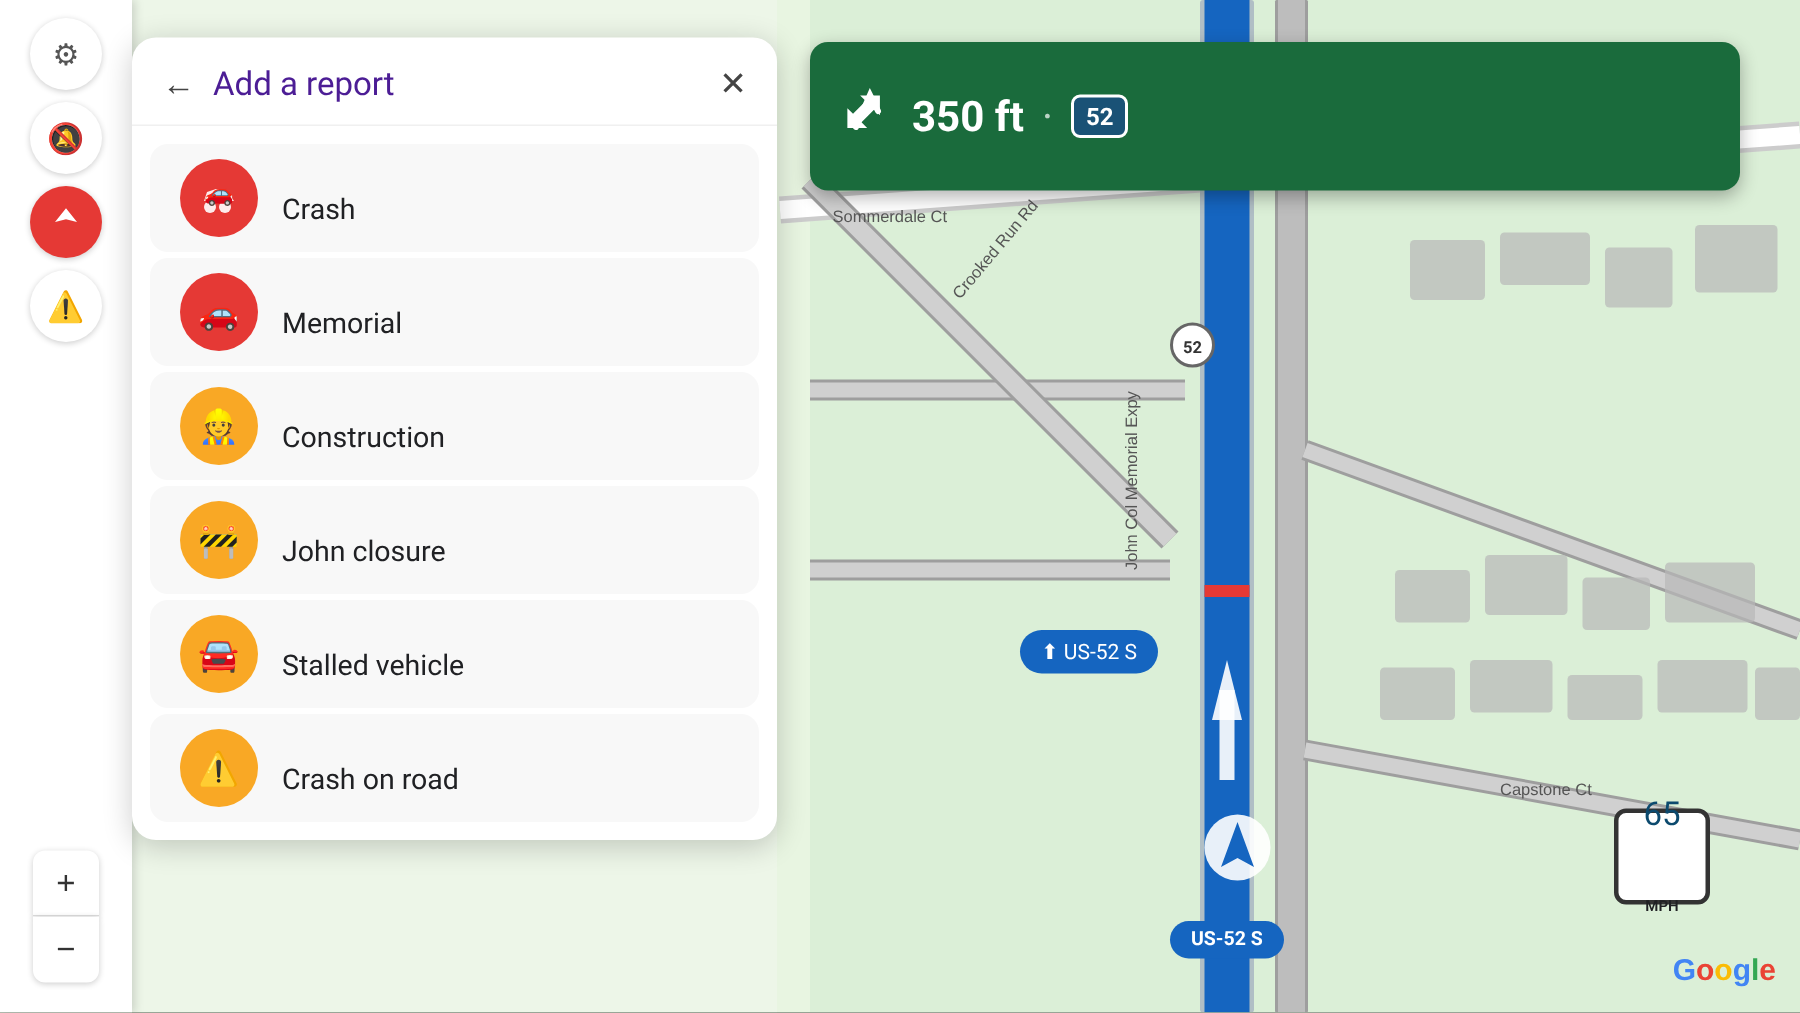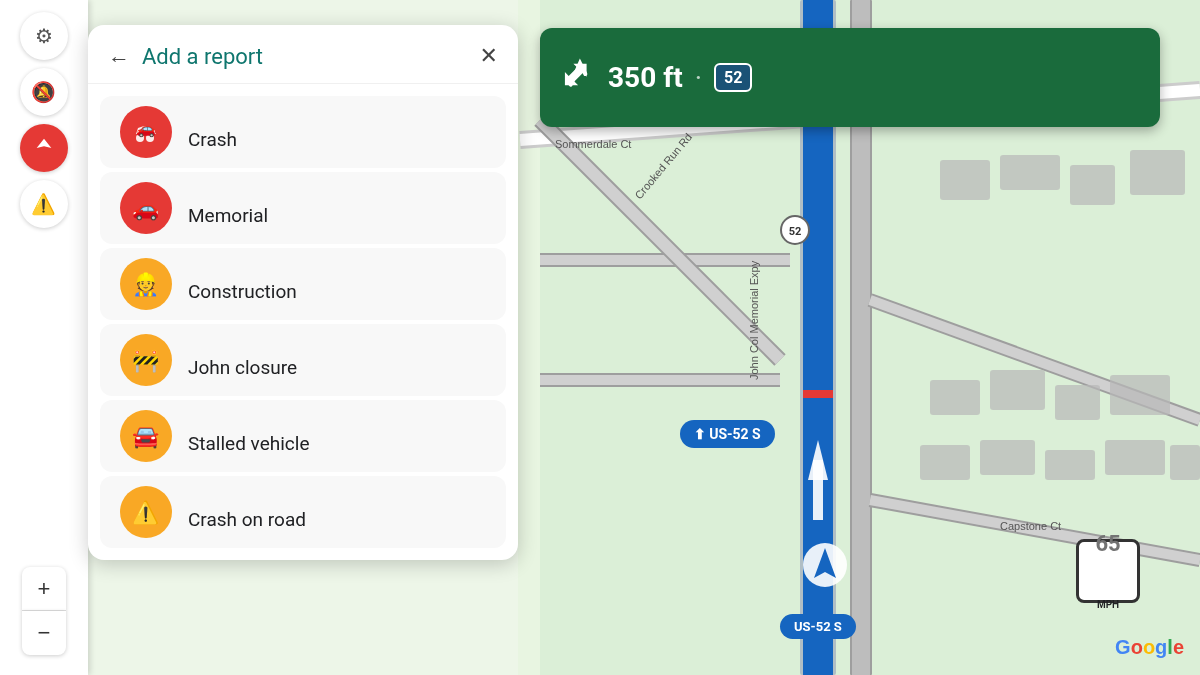--- a/index.html
+++ b/index.html
@@ -114,21 +114,21 @@
       cursor: pointer;
       font-size: 22px;
       color: #444;
       display: flex;
       align-items: center;
     }
 
     #report-title {
       font-size: 22px;
       font-weight: 400;
-      color: #0f766e;
+      color: #4c1d95;
       flex: 1;
     }
 
     .close-btn {
       background: none;
       border: none;
       cursor: pointer;
       font-size: 22px;
       color: #444;
       display: flex;
@@ -235,21 +235,21 @@
     
     #route-label {
       position: absolute;
       left: 680px;
       top: 420px;
       background: #1565c0;
       color: #fff;
       border-radius: 20px;
       padding: 6px 14px;
       font-size: 14px;
-      font-weight: 700;
+      font-weight: 400;
       z-index: 12;
       display: flex;
       align-items: center;
       gap: 6px;
       white-space: nowrap;
     }
 
     
     #speed-badge {
       position: absolute;
@@ -262,22 +262,22 @@
       height: 64px;
       display: flex;
       flex-direction: column;
       align-items: center;
       justify-content: center;
       z-index: 12;
     }
 
     #speed-number {
       font-size: 22px;
-      font-weight: 700;
-      color: #737373;
+      font-weight: 400;
+      color: #0c4a6e;
       line-height: 1;
     }
 
     #speed-unit {
       font-size: 10px;
       font-weight: 600;
       color: #202124;
       margin-top: 44px;
     }
 

